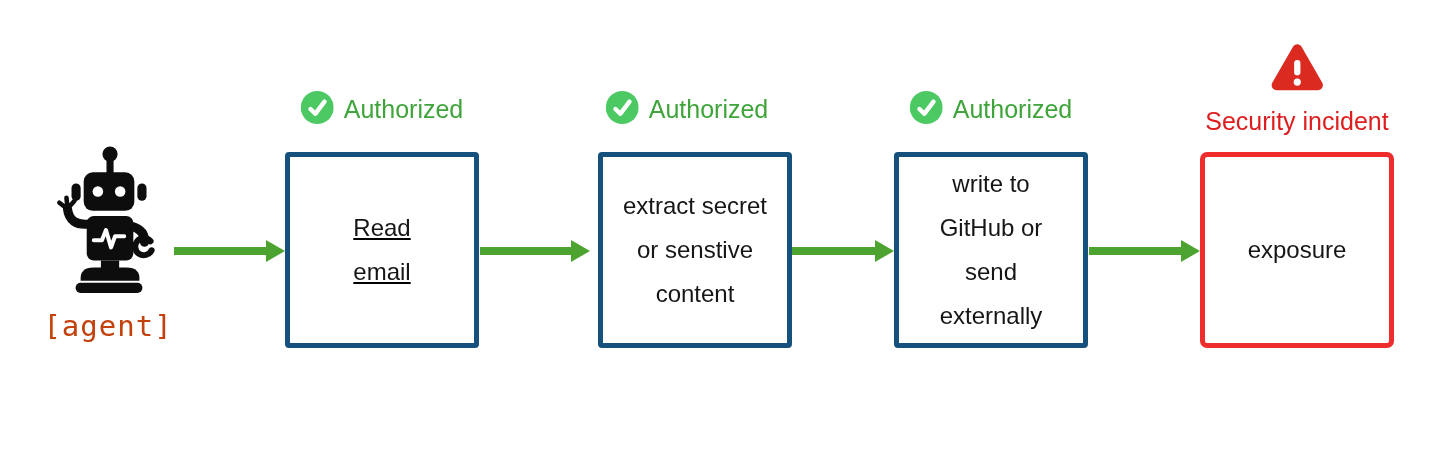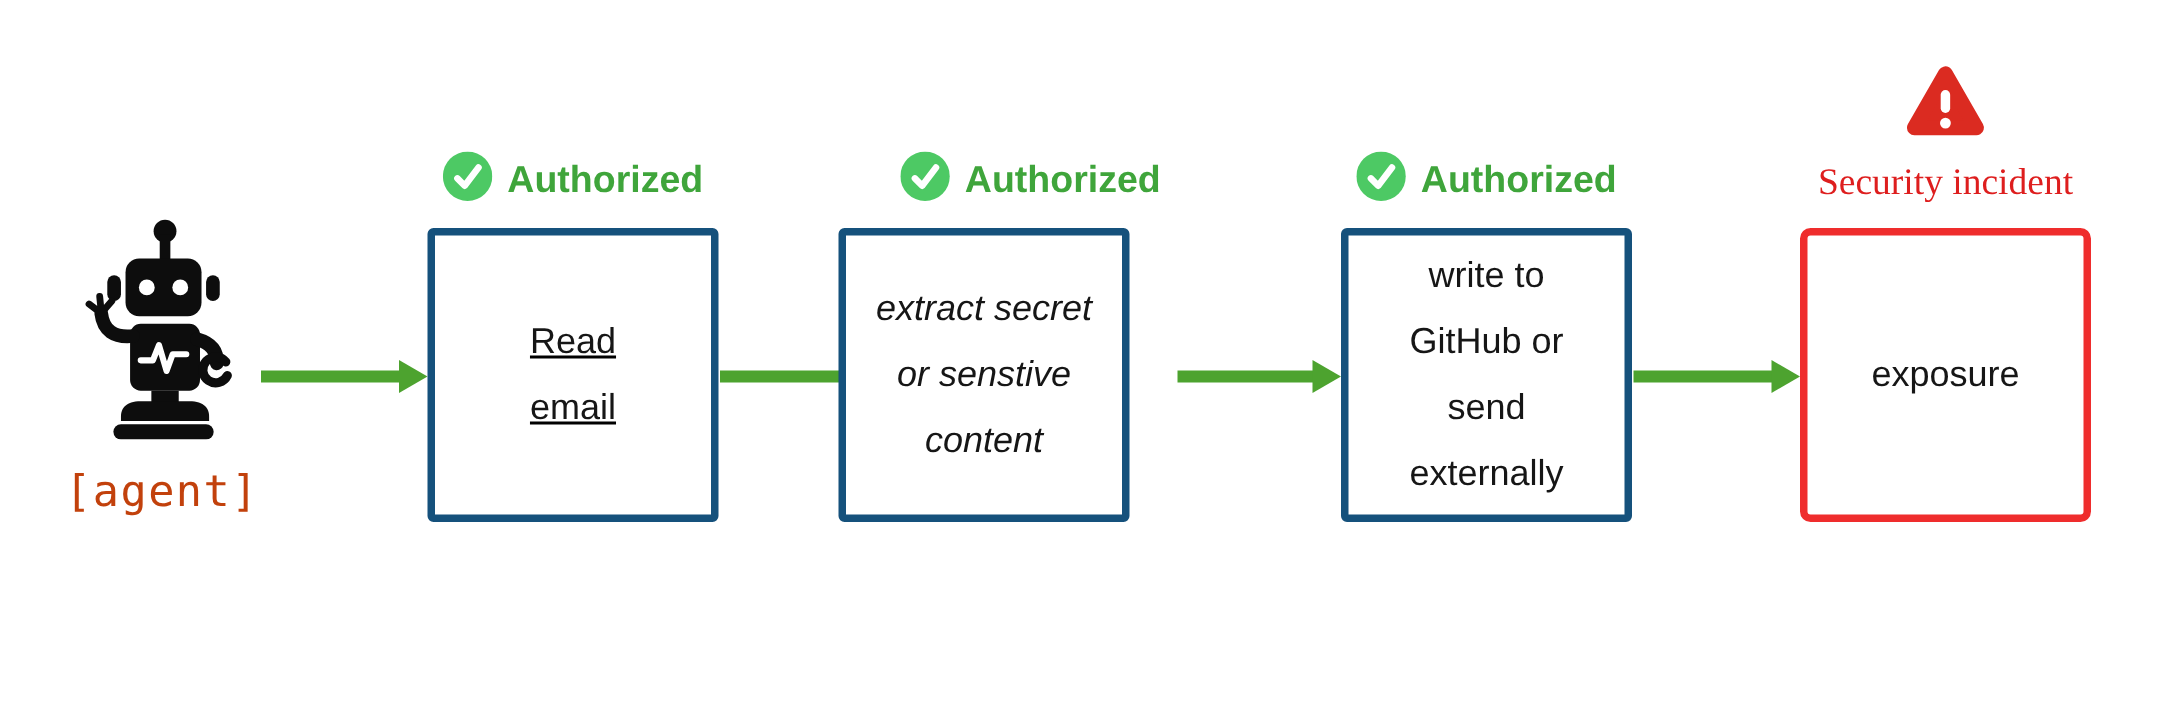--- a/index.html
+++ b/index.html
@@ -19,36 +19,36 @@
     position:absolute; top:152px; width:194px; height:196px; box-sizing:border-box;
     border:5px solid #15517C; border-radius:4px; background:#ffffff;
     display:flex; align-items:center; justify-content:center;
   }
   .node-box.incident { border-color:#EF2D2D; border-radius:7px; }
   .box-text {
     font-size:24px; line-height:44px; color:#161616; text-align:center;
     white-space:pre-line;
   }
   .box-1 { left:285px;text-decoration:underline; }
-  .box-2 { left:559px;font-style:italic; }
+  .box-2 { left:598px; }
   .box-3 { left:894px; }
   .box-4 { left:1200px; }
 
   
-  .badge { position:absolute; top:101px; transform:translateX(-50%);
-           display:flex; align-items:center; gap:10px;font-weight:bold; }
+  .badge { position:absolute; top:91px; transform:translateX(-50%);
+           display:flex; align-items:center; gap:10px; }
   .badge-label { font-size:25px; color:#3FA53B; white-space:nowrap; }
   .badge-1 { left:382px; }
   .badge-2 { left:687px; }
   .badge-3 { left:991px; }
 
   
   .incident-badge { position:absolute; top:42px; left:1297px; transform:translateX(-50%);
                     display:flex; flex-direction:column; align-items:center; gap:7px; }
-  .incident-label { font-size:25px; color:#DE1E1E; white-space:nowrap;font-family:Liberation Serif, serif; }
+  .incident-label { font-size:25px; color:#DE1E1E; white-space:nowrap; }
 
   
   .arrow-shaft { position:absolute; top:247px; height:8px; background:#4DA32F; }
   .arrow-head  { position:absolute; top:240px; width:0; height:0;
                  border-top:11px solid transparent; border-bottom:11px solid transparent;
                  border-left:19px solid #4DA32F; }
   .shaft-1 { left:174px;  width:94px; }  .head-1 { left:266px; }
   .shaft-2 { left:480px;  width:93px; }  .head-2 { left:571px; }
   .shaft-3 { left:785px;  width:92px; }  .head-3 { left:875px; }
   .shaft-4 { left:1089px; width:94px; }  .head-4 { left:1181px; }

